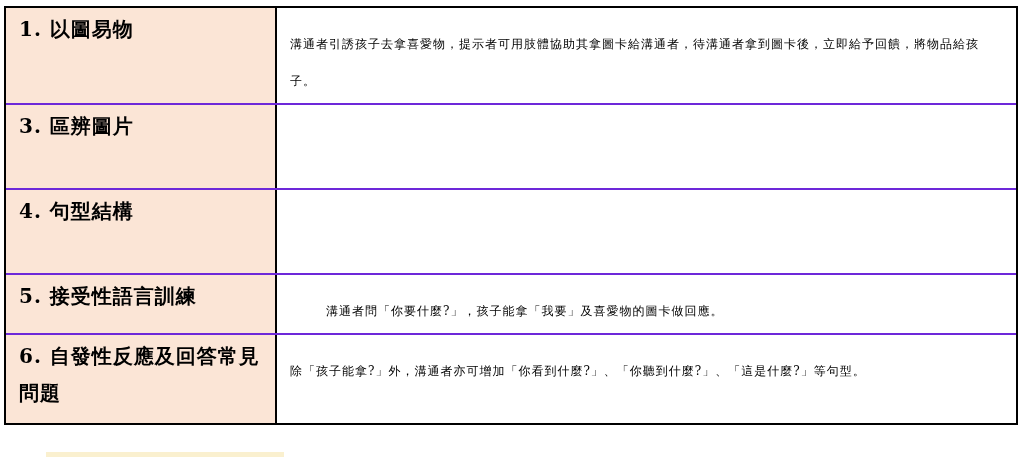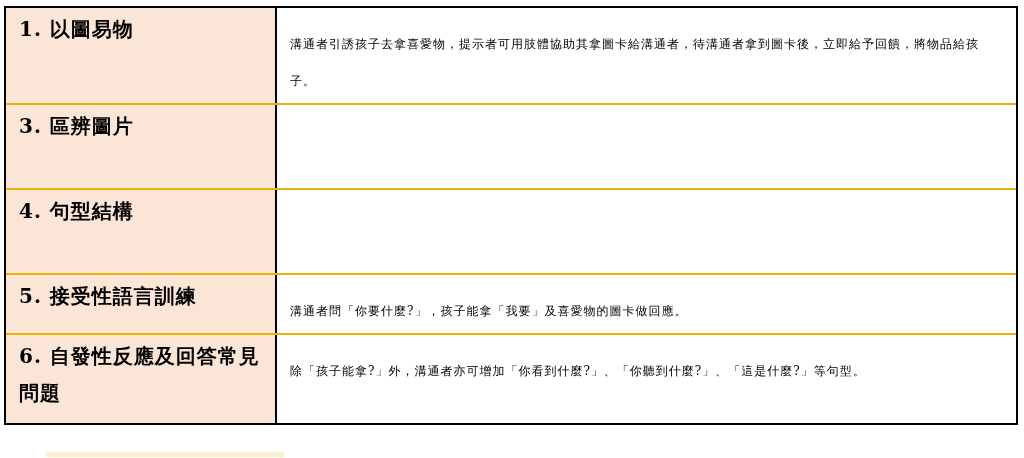--- a/index.html
+++ b/index.html
@@ -21,21 +21,21 @@
     position: absolute;
     left: 4px;
     top: 6px;
     width: 1014px;
     border: 2px solid #000000;
     border-collapse: collapse;
     box-sizing: border-box;
   }
   .row {
     display: flex;
-    border-bottom: 2px solid #eab308;
+    border-bottom: 2px solid #6d28d9;
   }
   .row:last-child { border-bottom: none; }
   .cell-left {
     width: 271px;
     min-width: 271px;
     box-sizing: border-box;
     background: #fbe5d6;
     border-right: 2px solid #000000;
     padding: 3px 10px 3px 13px;
     font-weight: bold;
@@ -51,21 +51,21 @@
     padding: 18px 14px 3px 13px;
     font-size: 12px;
     line-height: 37px;
     color: #000000;
     letter-spacing: 1px;
   }
   .row-1 { min-height: 88px; }
   .row-2 { min-height: 48px; }
   .row-3 { min-height: 83px; }
   .row-4 { min-height: 83px; }
-  .row-5 { min-height: 42px; }
+  .row-5 { min-height: 42px; gap: 36px; }
   .row-6 { min-height: 88px; }
   .partial-strip {
     position: absolute;
     left: 46px;
     top: 452px;
     width: 238px;
     height: 5px;
     background: #faf0cf;
   }
 </style>

